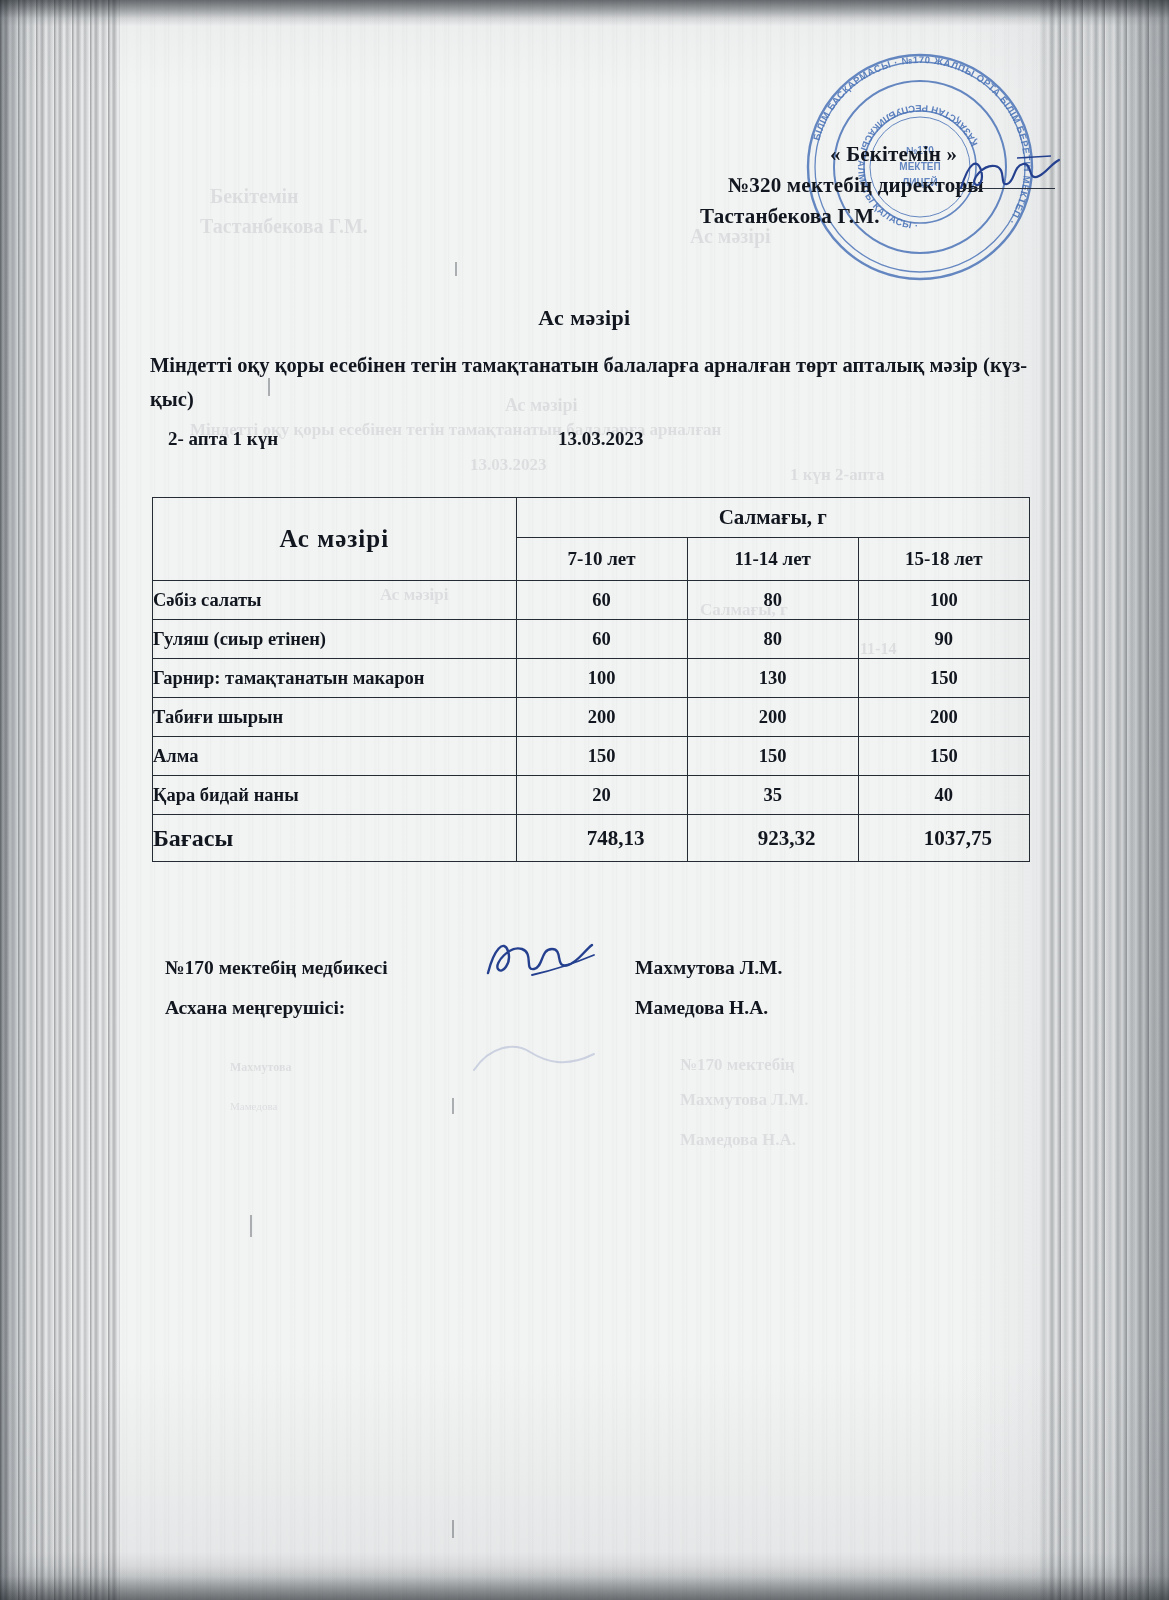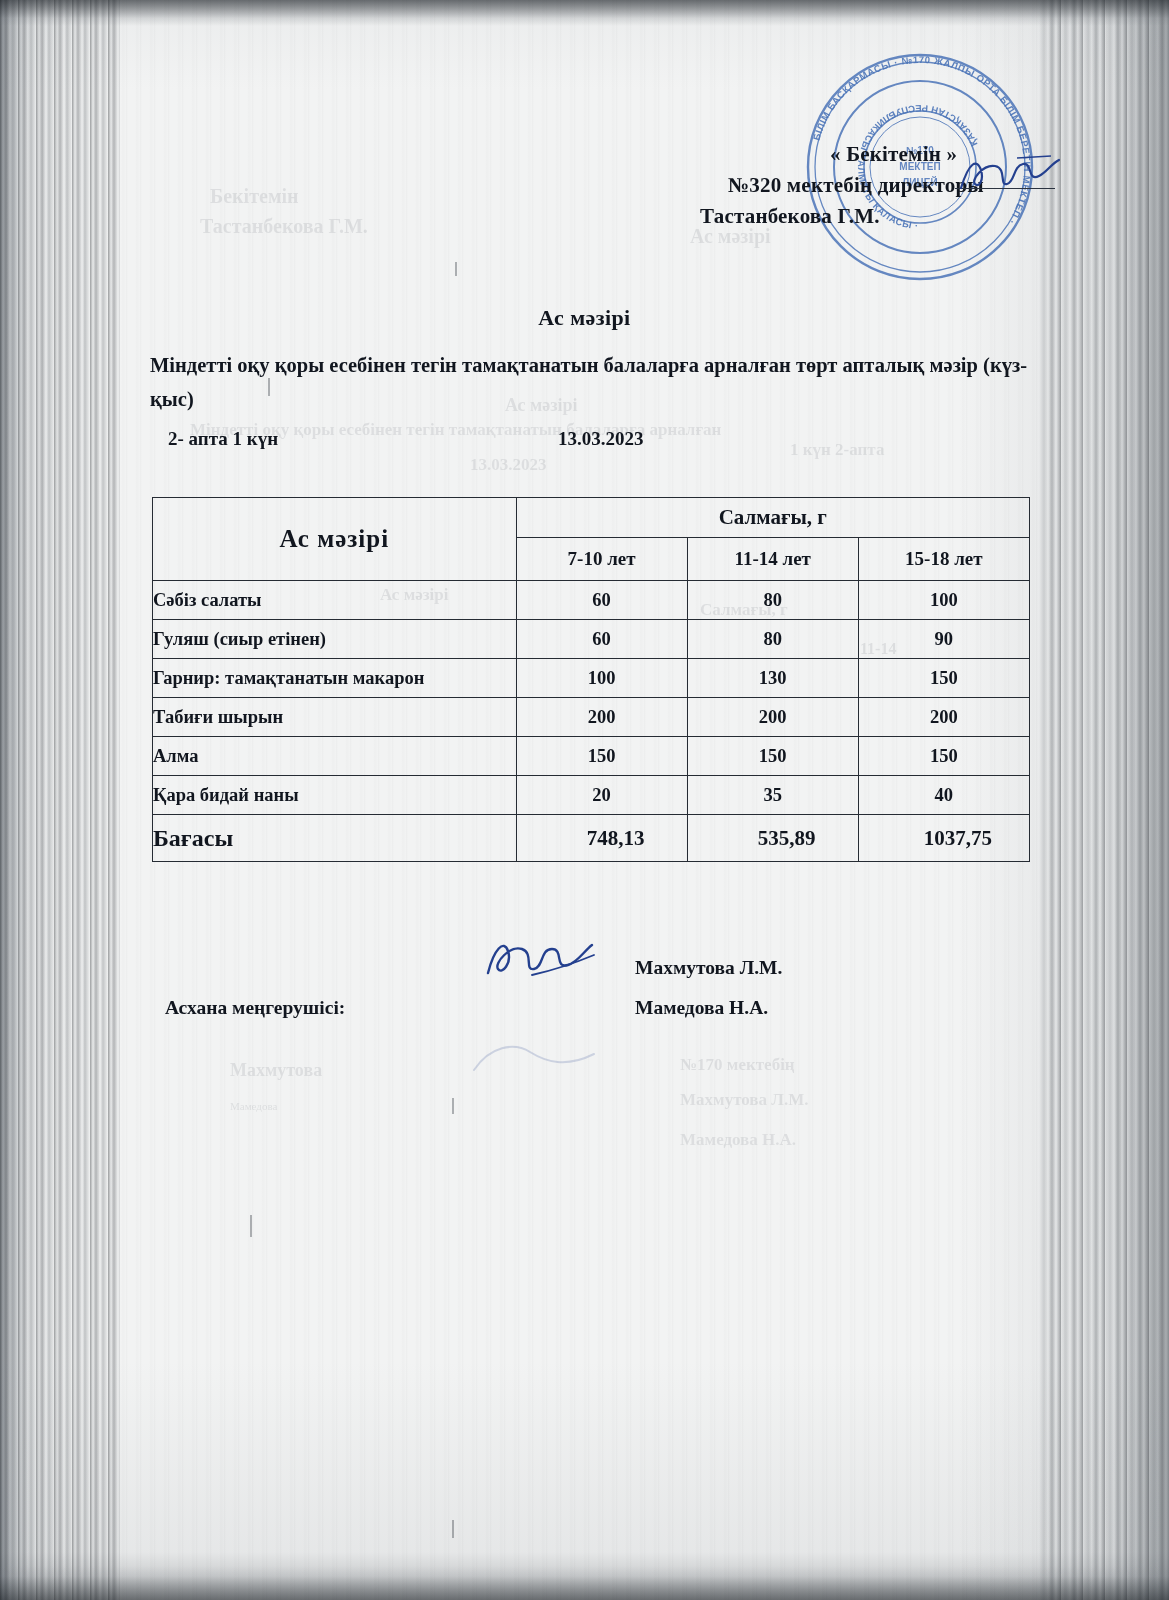--- a/index.html
+++ b/index.html
@@ -275,25 +275,25 @@
   <div class="top-band"></div>
   <div class="bottom-band"></div>
 
   <div class="ghost">
     <div style="left:210px;top:185px;font-size:20px;font-weight:bold;">Бекітемін</div>
     <div style="left:200px;top:215px;font-size:20px;font-weight:bold;">Тастанбекова Г.М.</div>
     <div style="left:690px;top:225px;font-size:20px;font-weight:bold;">Ас мәзірі</div>
     <div style="left:505px;top:395px;font-size:18px;font-weight:bold;">Ас мәзірі</div>
     <div style="left:190px;top:420px;font-size:17px;font-weight:bold;">Міндетті оқу қоры есебінен тегін тамақтанатын балаларға арналған</div>
     <div style="left:470px;top:455px;font-size:17px;font-weight:bold;">13.03.2023</div>
-    <div style="left:790px;top:440px;font-size:17px;font-weight:bold;">1 күн  2-апта</div>
+    <div style="left:790px;top:465px;font-size:17px;font-weight:bold;">1 күн  2-апта</div>
     <div style="left:380px;top:585px;font-size:17px;font-weight:bold;">Ас мәзірі</div>
     <div style="left:700px;top:600px;font-size:17px;font-weight:bold;">Салмағы, г</div>
     <div style="left:860px;top:640px;font-size:16px;font-weight:bold;">11-14</div>
-    <div style="left:230px;top:1060px;font-size:18px;font-weight:bold;">Махмутова</div>
+    <div style="left:230px;top:1060px;font-size:12px;font-weight:bold;">Махмутова</div>
     <div style="left:230px;top:1100px;font-size:11px;font-weight:normal;">Мамедова</div>
     <div style="left:680px;top:1055px;font-size:17px;font-weight:bold;">№170 мектебің</div>
     <div style="left:680px;top:1090px;font-size:17px;font-weight:bold;">Махмутова Л.М.</div>
     <div style="left:680px;top:1130px;font-size:17px;font-weight:bold;">Мамедова Н.А.</div>
   </div>
 
   <div class="content">
 
     <svg class="stamp" viewBox="0 0 250 250">
       <defs>
@@ -388,29 +388,30 @@
           </tr>
           <tr>
             <td class="dish">Қара бидай наны</td>
             <td class="num">20</td>
             <td class="num">35</td>
             <td class="num">40</td>
           </tr>
           <tr class="total">
             <td class="dish">Бағасы</td>
             <td class="num">748,13</td>
-            <td class="num">535,89</td>
+            <td class="num">923,32</td>
             <td class="num">1037,75</td>
           </tr>
         </tbody>
       </table>
     </div>
 
     <div class="footer">
       <div class="row">
+        <span class="role">№170 мектебің медбикесі</span>
         <span class="name">Махмутова Л.М.</span>
       </div>
       <div class="row">
         <span class="role">Асхана меңгерушісі:</span>
         <span class="name">Мамедова Н.А.</span>
       </div>
     </div>
 
     <svg class="sig-scribble" viewBox="0 0 120 46">
       <path d="M8,38 C14,14 24,4 28,16 C32,28 22,40 18,34 C14,28 30,10 42,14 C54,18 44,36 54,34 C64,32 60,14 72,14 C84,14 74,34 88,30 C98,27 104,16 112,10" stroke="#24408f" stroke-width="2.4" fill="none" stroke-linecap="round"></path>

